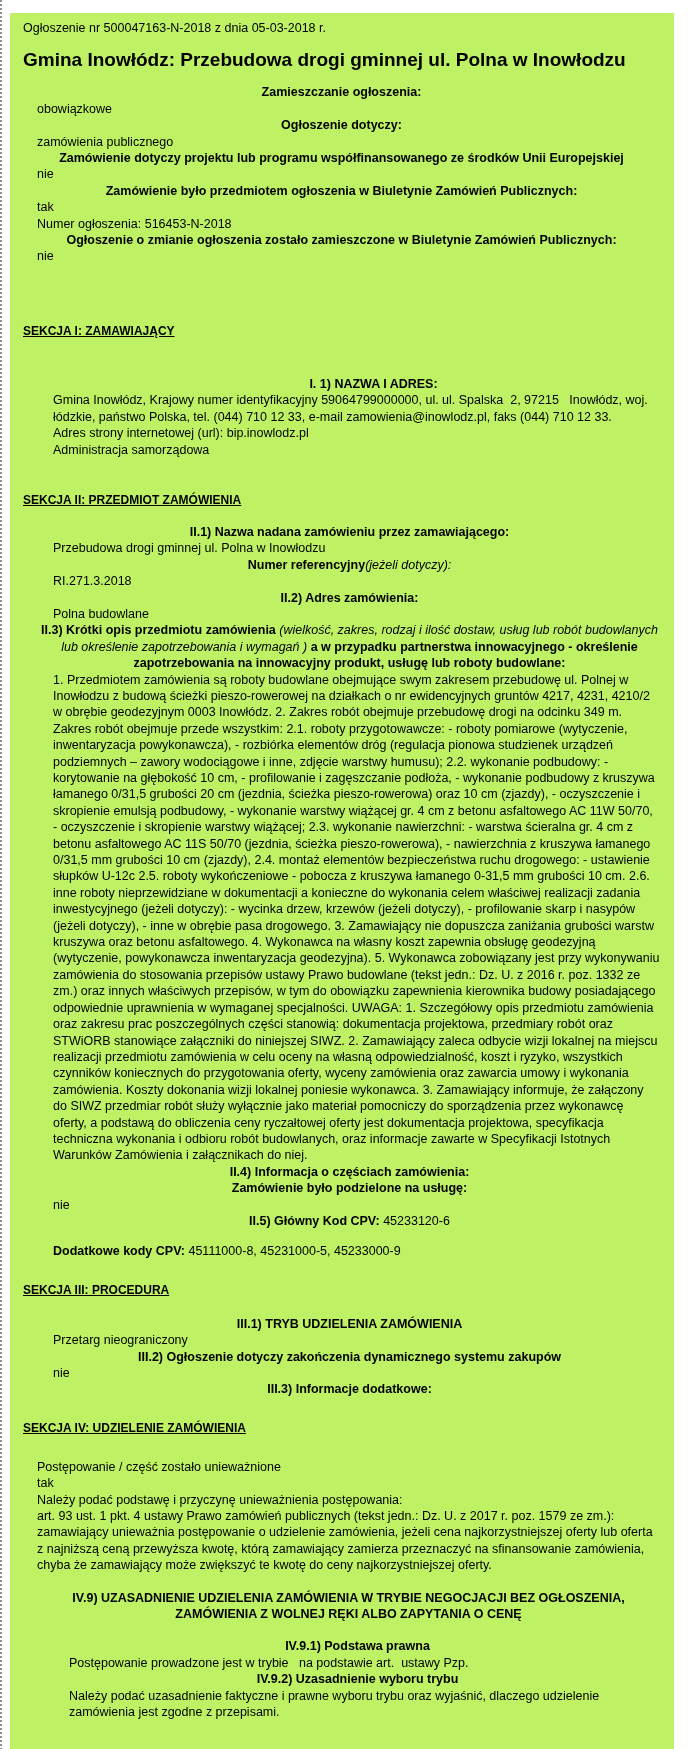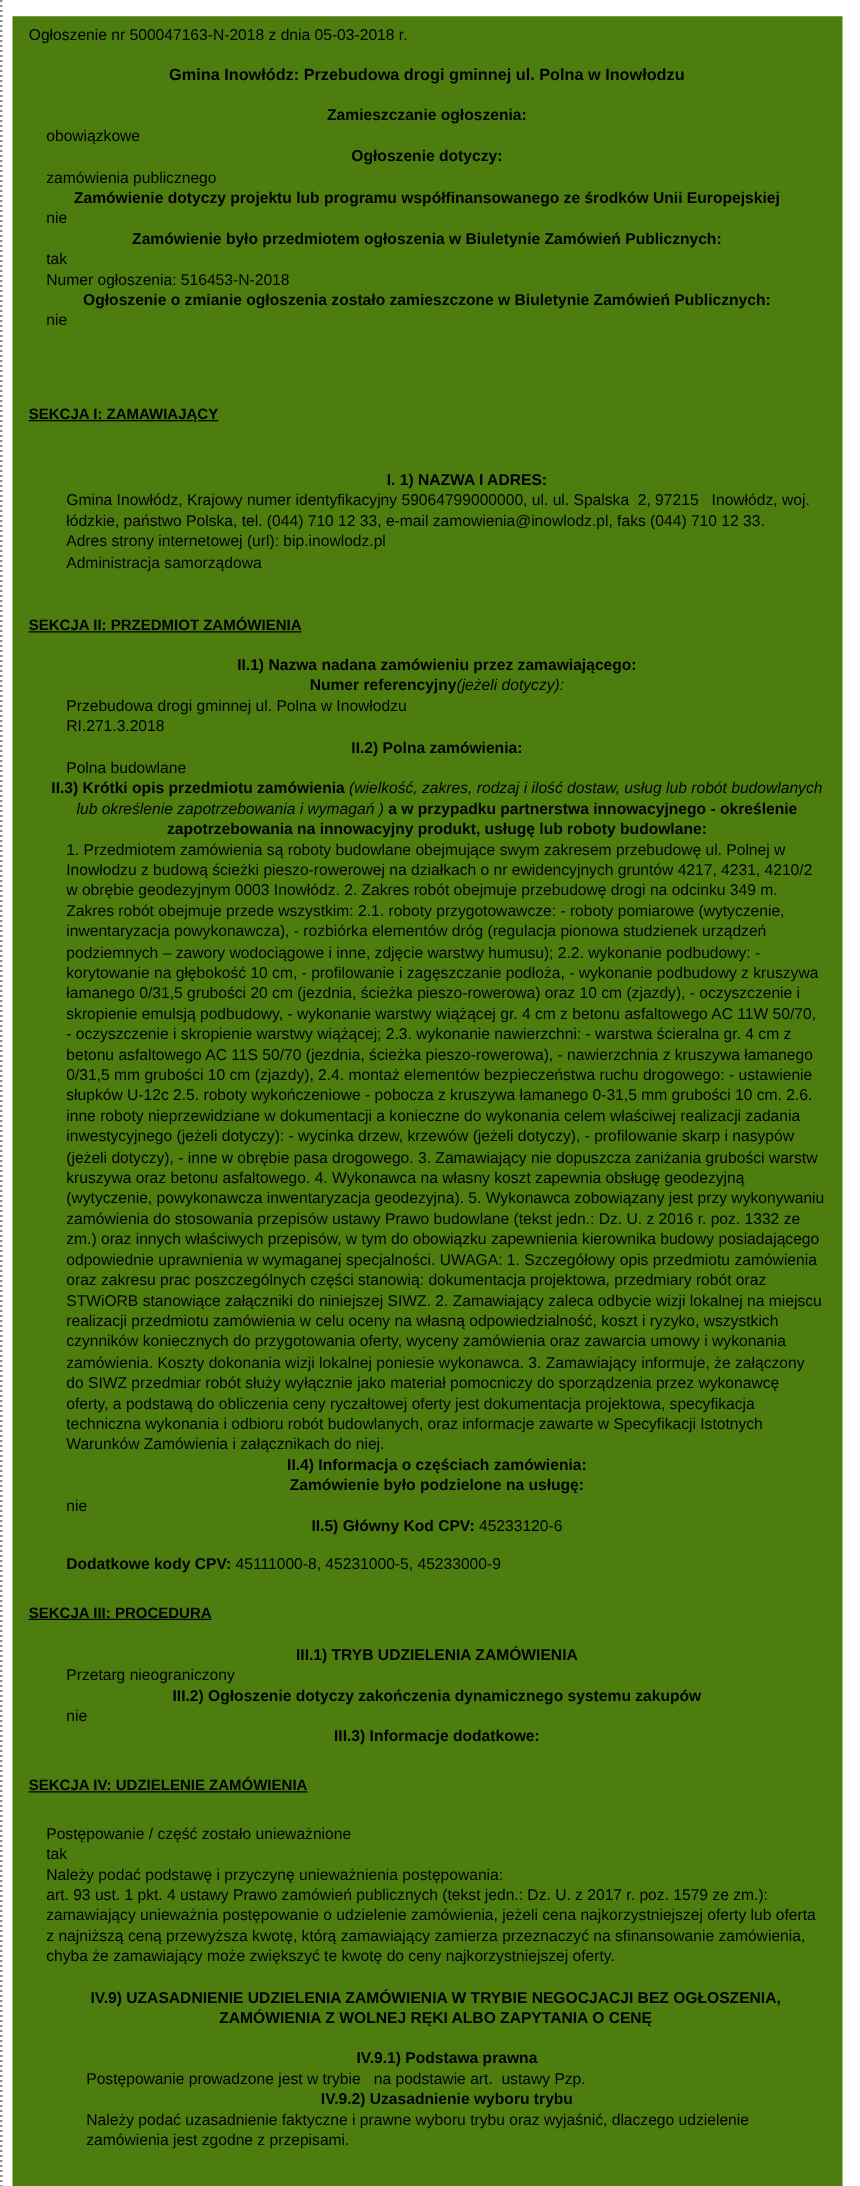--- a/index.html
+++ b/index.html
@@ -29,23 +29,23 @@
     width: 664px; height: 1736px;
     box-sizing: border-box;
     background: #fafae1;
     padding: 7px 14px 16px 13px;
     overflow: hidden;
   }
   .blk { margin: 0; }
   .meta  { font-weight: normal; }
   .title {
     font-weight: bold;
-    font-size: 13px;
+    font-size: 19px;
     line-height: 20px;
-    text-align: center;
+    text-align: left;
   }
   .section {
     font-weight: bold;
     font-size: 12px;
     line-height: 19px;
     text-decoration: underline;
   }
   .label, .heading { font-weight: bold; text-align: center; }
   .value, .body { font-weight: normal; }
 
@@ -67,45 +67,45 @@
 
   
   .sb { font-weight: bold; font-style: normal; }
   .sn { font-weight: normal; font-style: normal; }
   .si { font-weight: normal; font-style: italic; }
 </style>
 </head>
 <body>
 
 <div class="page-edge"></div>
-<div class="paper" style="background: #4d7c0f;">
+<div class="paper" style="background: #bef264;">
     <div class="blk meta i0"><span class="sn">Ogłoszenie nr 500047163-N-2018 z dnia 05-03-2018 r.</span></div>
     <div class="blk title i0 g1"><span class="sb">Gmina Inowłódz: Przebudowa drogi gminnej ul. Polna w Inowłodzu</span></div>
     <div class="blk label i0 g1"><span class="sb">Zamieszczanie ogłoszenia:</span></div>
     <div class="blk value i1"><span class="sn">obowiązkowe</span></div>
     <div class="blk label i0"><span class="sb">Ogłoszenie dotyczy:</span></div>
     <div class="blk value i1"><span class="sn">zamówienia publicznego</span></div>
     <div class="blk label i0"><span class="sb">Zamówienie dotyczy projektu lub programu współfinansowanego ze środków Unii Europejskiej</span></div>
     <div class="blk value i1"><span class="sn">nie</span></div>
     <div class="blk label i0"><span class="sb">Zamówienie było przedmiotem ogłoszenia w Biuletynie Zamówień Publicznych:</span></div>
     <div class="blk value i1"><span class="sn">tak</span></div>
     <div class="blk value i1"><span class="sn">Numer ogłoszenia: 516453-N-2018</span></div>
     <div class="blk label i0"><span class="sb">Ogłoszenie o zmianie ogłoszenia zostało zamieszczone w Biuletynie Zamówień Publicznych:</span></div>
     <div class="blk value i1"><span class="sn">nie</span></div>
     <div class="blk section i0 g6"><span class="sb">SEKCJA I: ZAMAWIAJĄCY</span></div>
     <div class="blk heading i2 g5"><span class="sb">I. 1) NAZWA I ADRES:</span></div>
     <div class="blk body i3"><span class="sn">Gmina Inowłódz, Krajowy numer identyfikacyjny 59064799000000, ul. ul. Spalska&nbsp; 2, 97215&nbsp;&nbsp; Inowłódz, woj. łódzkie, państwo Polska, tel. (044) 710 12 33, e-mail zamowienia@inowlodz.pl, faks (044) 710 12 33.</span></div>
     <div class="blk body i3"><span class="sn">Adres strony internetowej (url): bip.inowlodz.pl</span></div>
     <div class="blk body i3"><span class="sn">Administracja samorządowa</span></div>
     <div class="blk section i0 g4"><span class="sb">SEKCJA II: PRZEDMIOT ZAMÓWIENIA</span></div>
     <div class="blk heading i2 g1"><span class="sb">II.1) Nazwa nadana zamówieniu przez zamawiającego:</span></div>
+    <div class="blk body i3"><span class="sn">Przebudowa drogi gminnej ul. Polna w Inowłodzu</span></div>
     <div class="blk heading i2"><span class="sb">Numer referencyjny</span><span class="si">(jeżeli dotyczy):</span></div>
-    <div class="blk body i3"><span class="sn">Przebudowa drogi gminnej ul. Polna w Inowłodzu</span></div>
     <div class="blk body i3"><span class="sn">RI.271.3.2018</span></div>
-    <div class="blk heading i2"><span class="sb">II.2) Polna zamówienia:</span></div>
+    <div class="blk heading i2"><span class="sb">II.2) Adres zamówienia:</span></div>
     <div class="blk body i3"><span class="sn">Polna budowlane</span></div>
     <div class="blk heading i2"><span class="sb">II.3) Krótki opis przedmiotu zamówienia </span><span class="si">(wielkość, zakres, rodzaj i ilość dostaw, usług lub robót budowlanych lub określenie zapotrzebowania i wymagań ) </span><span class="sb">a w przypadku partnerstwa innowacyjnego - określenie zapotrzebowania na innowacyjny produkt, usługę lub roboty budowlane:</span></div>
     <div class="blk body i3"><span class="sn">1. Przedmiotem zamówienia są roboty budowlane obejmujące swym zakresem przebudowę ul. Polnej w Inowłodzu z budową ścieżki pieszo-rowerowej na działkach o nr ewidencyjnych gruntów 4217, 4231, 4210/2 w obrębie geodezyjnym 0003 Inowłódz. 2. Zakres robót obejmuje przebudowę drogi na odcinku 349 m. Zakres robót obejmuje przede wszystkim: 2.1. roboty przygotowawcze: - roboty pomiarowe (wytyczenie, inwentaryzacja powykonawcza), - rozbiórka elementów dróg (regulacja pionowa studzienek urządzeń podziemnych – zawory wodociągowe i inne, zdjęcie warstwy humusu); 2.2. wykonanie podbudowy: - korytowanie na głębokość 10 cm, - profilowanie i zagęszczanie podłoża, - wykonanie podbudowy z kruszywa łamanego 0/31,5 grubości 20 cm (jezdnia, ścieżka pieszo-rowerowa) oraz 10 cm (zjazdy), - oczyszczenie i skropienie emulsją podbudowy, - wykonanie warstwy wiążącej gr. 4 cm z betonu asfaltowego AC 11W 50/70, - oczyszczenie i skropienie warstwy wiążącej; 2.3. wykonanie nawierzchni: - warstwa ścieralna gr. 4 cm z betonu asfaltowego AC 11S 50/70 (jezdnia, ścieżka pieszo-rowerowa), - nawierzchnia z kruszywa łamanego 0/31,5 mm grubości 10 cm (zjazdy), 2.4. montaż elementów bezpieczeństwa ruchu drogowego: - ustawienie słupków U-12c 2.5. roboty wykończeniowe - pobocza z kruszywa łamanego 0-31,5 mm grubości 10 cm. 2.6. inne roboty nieprzewidziane w dokumentacji a konieczne do wykonania celem właściwej realizacji zadania inwestycyjnego (jeżeli dotyczy): - wycinka drzew, krzewów (jeżeli dotyczy), - profilowanie skarp i nasypów (jeżeli dotyczy), - inne w obrębie pasa drogowego. 3. Zamawiający nie dopuszcza zaniżania grubości warstw kruszywa oraz betonu asfaltowego. 4. Wykonawca na własny koszt zapewnia obsługę geodezyjną (wytyczenie, powykonawcza inwentaryzacja geodezyjna). 5. Wykonawca zobowiązany jest przy wykonywaniu zamówienia do stosowania przepisów ustawy Prawo budowlane (tekst jedn.: Dz. U. z 2016 r. poz. 1332 ze zm.) oraz innych właściwych przepisów, w tym do obowiązku zapewnienia kierownika budowy posiadającego odpowiednie uprawnienia w wymaganej specjalności. UWAGA: 1. Szczegółowy opis przedmiotu zamówienia oraz zakresu prac poszczególnych części stanowią: dokumentacja projektowa, przedmiary robót oraz STWiORB stanowiące załączniki do niniejszej SIWZ. 2. Zamawiający zaleca odbycie wizji lokalnej na miejscu realizacji przedmiotu zamówienia w celu oceny na własną odpowiedzialność, koszt i ryzyko, wszystkich czynników koniecznych do przygotowania oferty, wyceny zamówienia oraz zawarcia umowy i wykonania zamówienia. Koszty dokonania wizji lokalnej poniesie wykonawca. 3. Zamawiający informuje, że załączony do SIWZ przedmiar robót służy wyłącznie jako materiał pomocniczy do sporządzenia przez wykonawcę oferty, a podstawą do obliczenia ceny ryczałtowej oferty jest dokumentacja projektowa, specyfikacja techniczna wykonania i odbioru robót budowlanych, oraz informacje zawarte w Specyfikacji Istotnych Warunków Zamówienia i załącznikach do niej.</span></div>
     <div class="blk heading i2"><span class="sb">II.4) Informacja o częściach zamówienia:</span></div>
     <div class="blk heading i2"><span class="sb">Zamówienie było podzielone na usługę:</span></div>
     <div class="blk body i3"><span class="sn">nie</span></div>
     <div class="blk heading i2"><span class="sb">II.5) Główny Kod CPV: </span><span class="sn">45233120-6</span></div>
     <div class="blk body i3 g1"><span class="sb">Dodatkowe kody CPV: </span><span class="sn">45111000-8, 45231000-5, 45233000-9</span></div>
     <div class="blk section i0 g3"><span class="sb">SEKCJA III: PROCEDURA</span></div>
     <div class="blk heading i2 g2"><span class="sb">III.1) TRYB UDZIELENIA ZAMÓWIENIA</span></div>

